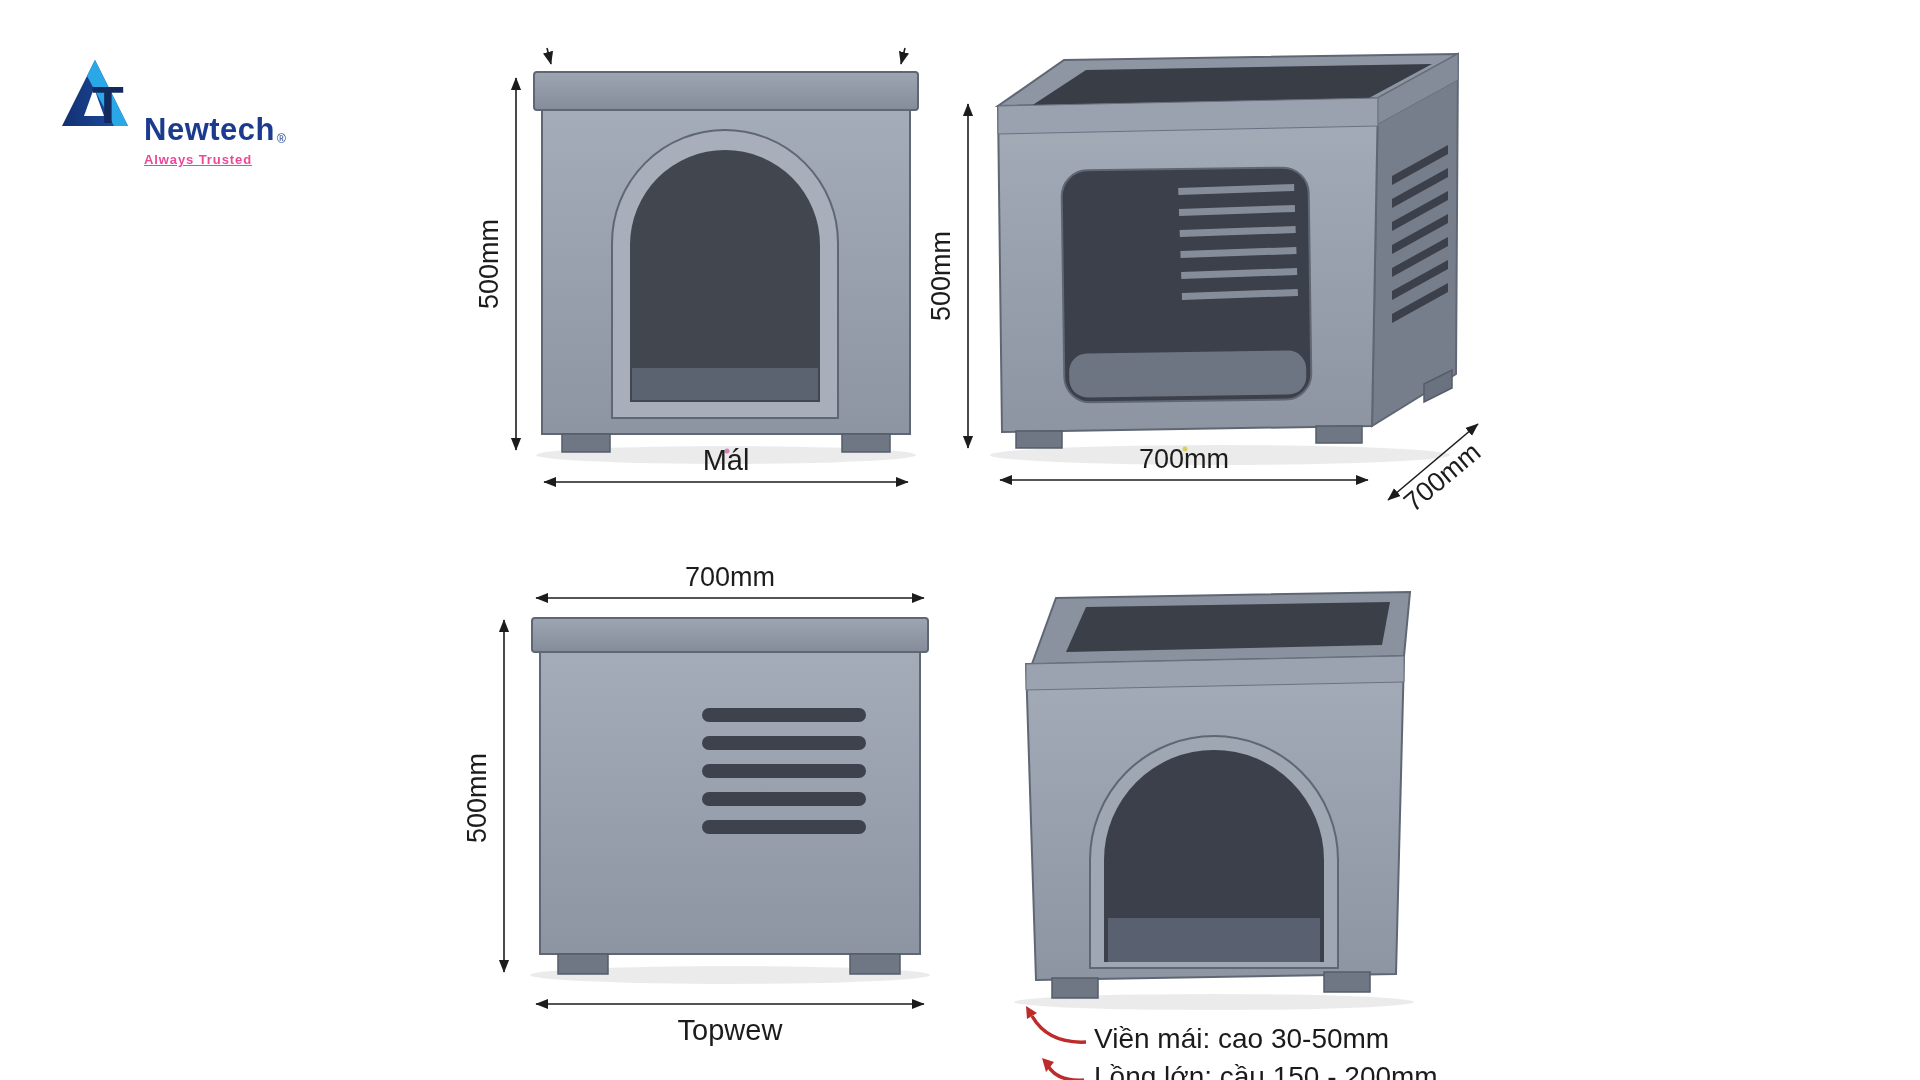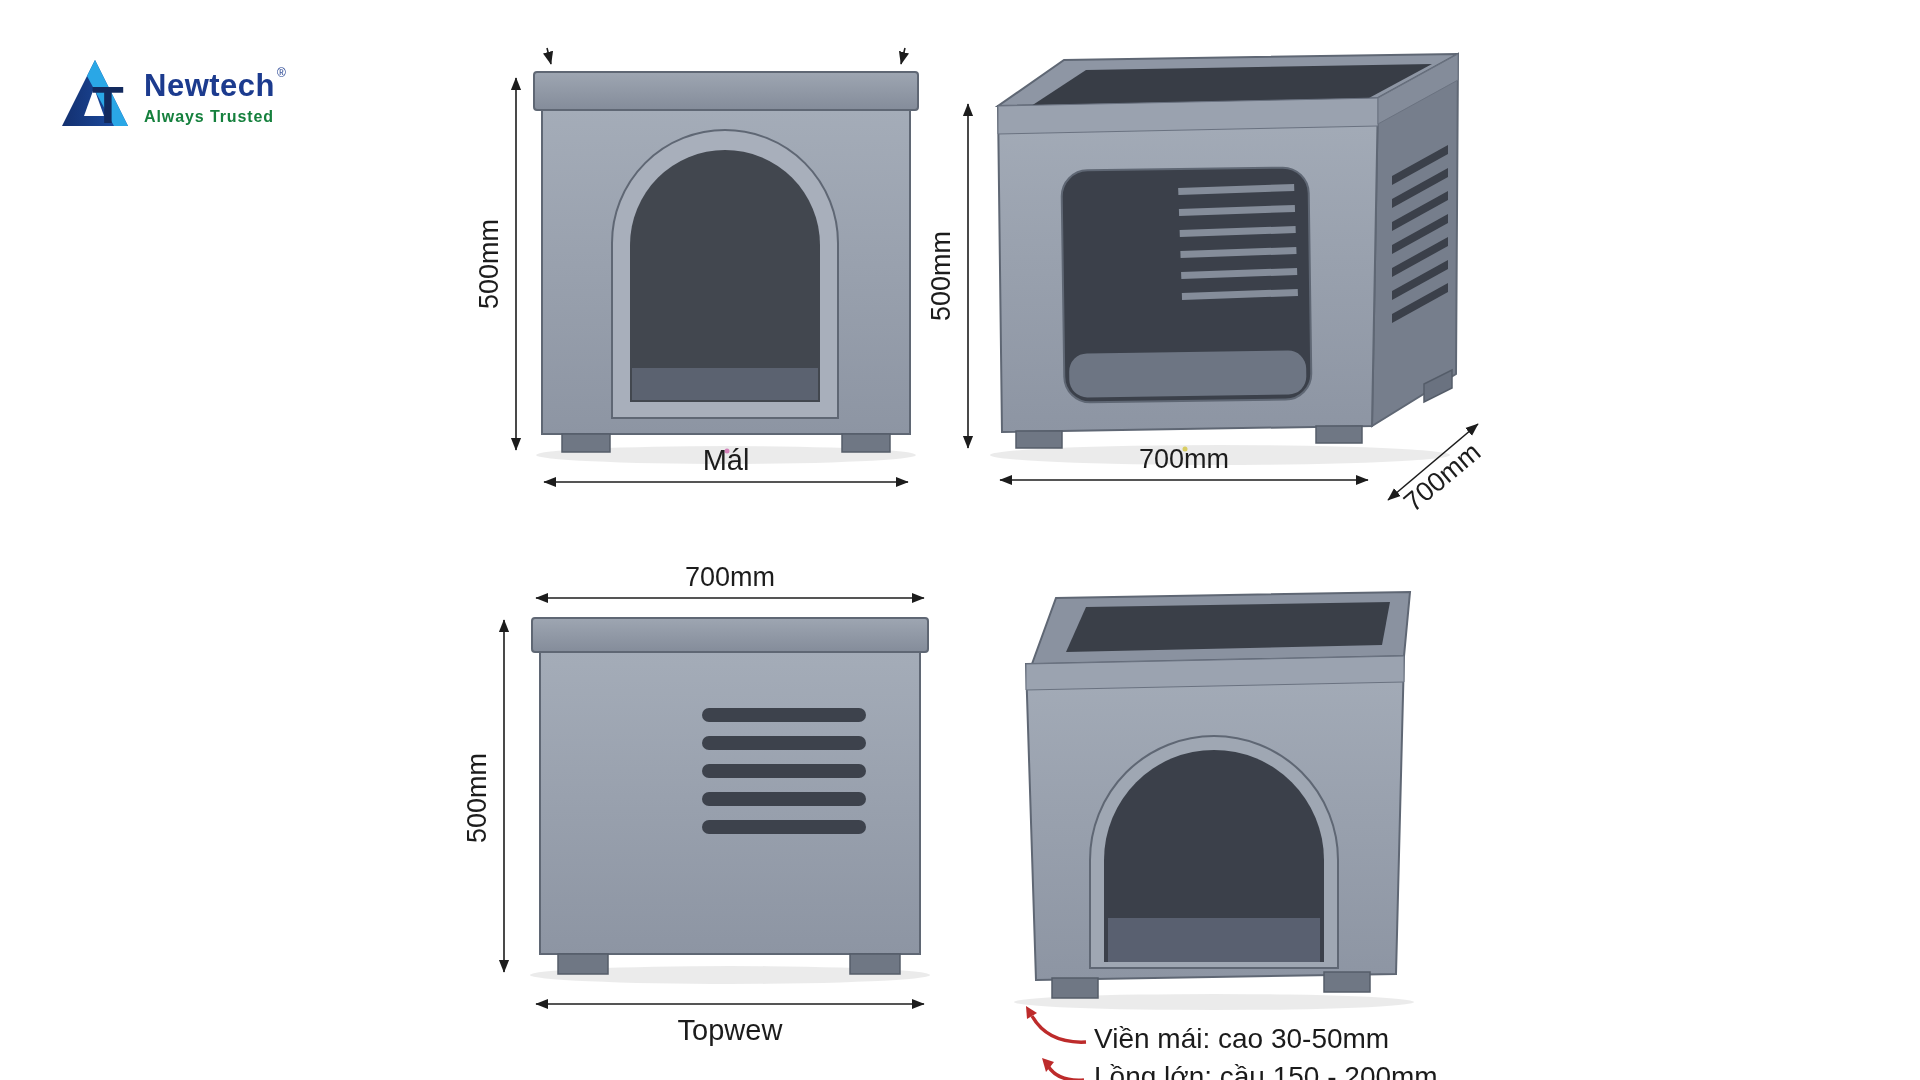--- a/index.html
+++ b/index.html
@@ -2,24 +2,24 @@
 <html><head>
 <meta charset="utf-8">
 <style>
   * { margin:0; padding:0; box-sizing:border-box; }
   html,body { width:1920px; height:1080px; }
   body { font-family:"Liberation Sans",sans-serif; background:#ffffff; overflow:hidden; }
   .page { position:relative; width:1920px; height:1080px; background:#ffffff; overflow:hidden; }
   .scene { position:absolute; left:0; top:0; }
   .logo { position:absolute; left:58px; top:54px; display:flex; align-items:flex-start; gap:6px; }
   .logo-text { display:flex; flex-direction:column; margin-top:16px; }
-  .brand-row { display:flex; align-items:flex-start; line-height:1; }
+  .brand-row { display:flex; align-items:flex-end; line-height:1;margin-top:44px; }
   .brand { font-size:31px; font-weight:bold; color:#1c3b8e; letter-spacing:.5px; }
   .reg { font-size:12px; color:#1c3b8e; margin-left:2px; margin-top:-3px; }
-  .tagline { font-size:16px; color:#15803d; letter-spacing:.9px; margin-top:7px; font-weight:bold; }
+  .tagline { font-size:13px; color:#ec4899; letter-spacing:.9px; margin-top:7px; font-weight:bold;text-decoration:underline; }
   svg text { font-family:"Liberation Sans",sans-serif; }
   .dim-text { font-size:27px; fill:#1c1c1c; }
   .caption-text { font-size:29px; fill:#1c1c1c; }
   .note-text { font-size:28px; fill:#1b1b1b; }
   .dim-line { stroke:#1c1c1c; stroke-width:1.6; fill:none; }
   .edge { stroke:#5f6774; stroke-width:2; }
   .thin-edge { stroke:#6a7280; stroke-width:1; }
 </style>
 </head>
 <body>

